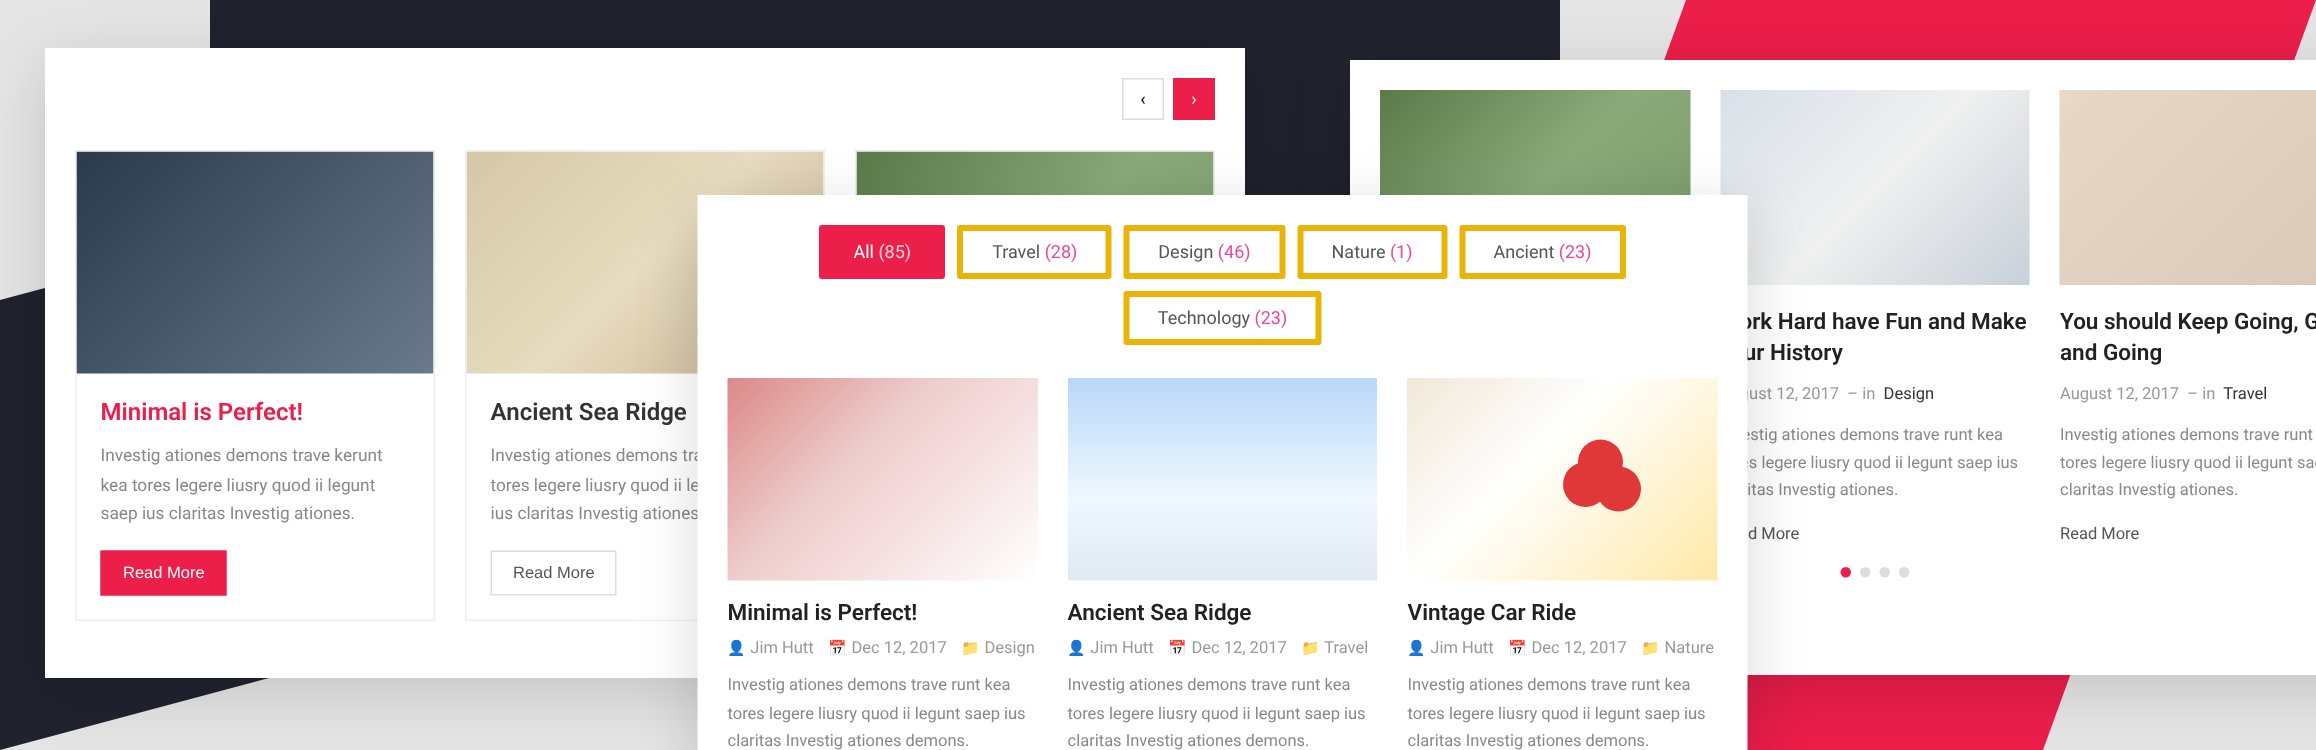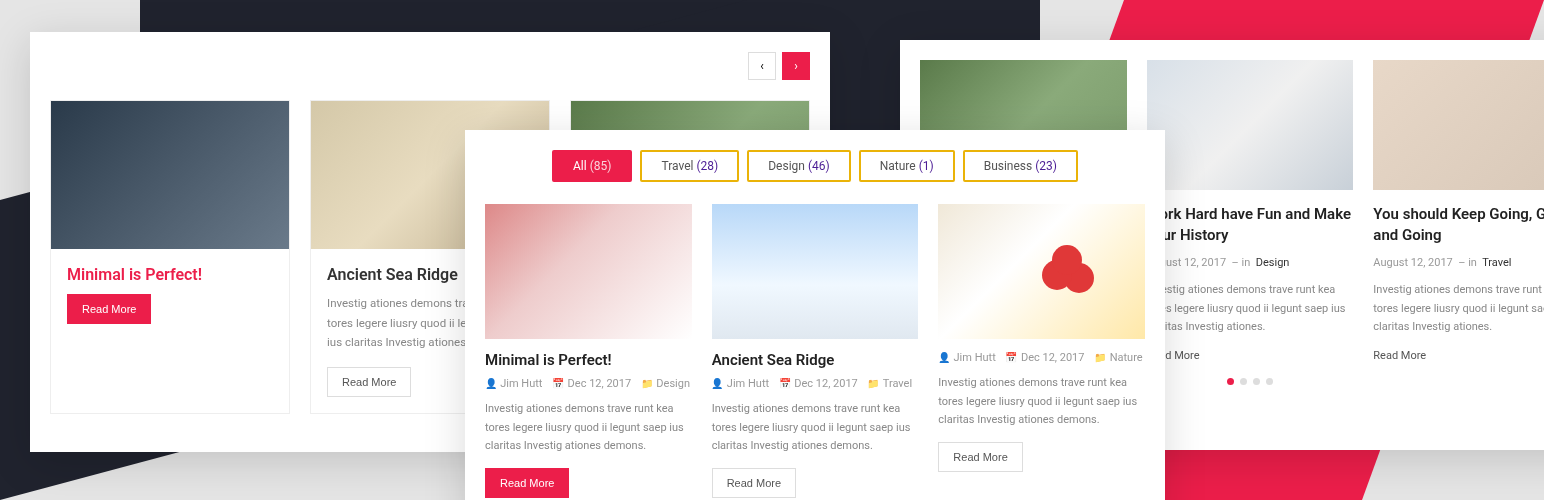--- a/index.html
+++ b/index.html
@@ -24,23 +24,23 @@
 .card { border: 1px solid #eee; width: 240px; overflow: hidden; }
 .card-img { width: 100%; height: 148px; background: #aaa; }
 .card-body { padding: 16px; }
 .card-title { font-size: 16px; font-weight: 600; color: #333; margin-bottom: 10px; }
 .card-title.pink { color: #ec1e4a; }
 .card-text { font-size: 11.5px; color: #888; line-height: 1.7; margin-bottom: 14px; }
 .read-more { display: inline-block; padding: 8px 14px; border: 1px solid #ddd; font-size: 11px; color: #555; cursor: pointer; background: #fff; }
 .read-more.pink { background: #ec1e4a; border-color: #ec1e4a; color: #fff; }
 
 .filter-tabs { display: flex; gap: 8px; justify-content: center; margin-bottom: 22px; flex-wrap: wrap; }
-.filter-tab { padding: 7px 19px; border: 2px solid #eab308; font-size: 12px; color: #555; cursor: pointer; border-radius: 2px; }
+.filter-tab { padding: 7px 19px; border: 4px solid #eab308; font-size: 12px; color: #555; cursor: pointer; border-radius: 2px; }
 .filter-tab.active { background: #ec1e4a; border-color: #ec1e4a; color: #fff; }
-.filter-tab .count { color: #4c1d95; }
+.filter-tab .count { color: #ec4899; }
 .filter-tab.active .count { color: rgba(255,255,255,0.8); }
 
 .mid-row { display: flex; gap: 20px; }
 .mid-card { width: 210px; }
 .mid-img { width: 100%; height: 135px; background: #888; margin-bottom: 12px; }
 .mid-title { font-size: 15px; font-weight: 600; color: #222; margin-bottom: 8px; }
 .mid-meta { font-size: 11px; color: #999; display: flex; gap: 10px; align-items: center; margin-bottom: 10px; flex-wrap: wrap; }
 .mid-meta .icon { font-size: 10px; }
 .mid-text { font-size: 11px; color: #888; line-height: 1.7; margin-bottom: 12px; }
 
@@ -82,20 +82,21 @@
       </div>
     <div class="nav-btn active">
         <span>›</span>
       </div>
   </div>
   <div class="cards-row">
     <div class="card">
       <div class="card-img img-kids"></div>
       <div class="card-body">
         <div class="card-title pink">Minimal is Perfect!</div>
+        <div class="card-text">Investig ationes demons trave kerunt kea tores legere liusry quod ii legunt saep ius claritas Investig ationes.</div>
         <button class="read-more pink">Read More</button>
       </div>
     </div>
     <div class="card">
       <div class="card-img img-boxes"></div>
       <div class="card-body">
         <div class="card-title">Ancient Sea Ridge</div>
         <div class="card-text">Investig ationes demons trave runt kea tores legere liusry quod ii legunt saep ius claritas Investig ationes.</div>
         <button class="read-more">Read More</button>
       </div>
@@ -141,21 +142,22 @@
     <div class="dot"></div>
   </div>
 </div>
 
 <div class="panel p-mid">
   <div class="filter-tabs">
     <div class="filter-tab active"><span>All</span> <span class="count">(85)</span></div>
     <div class="filter-tab"><span>Travel</span> <span class="count">(28)</span></div>
     <div class="filter-tab"><span>Design</span> <span class="count">(46)</span></div>
     <div class="filter-tab"><span>Nature</span> <span class="count">(1)</span></div>
-    <div class="filter-tab"><span>Business</span> <span class="count">(23)</span></div>
+    <div class="filter-tab"><span>Ancient</span> <span class="count">(23)</span></div>
+    <div class="filter-tab"><span>Technology</span> <span class="count">(23)</span></div>
   </div>
   <div class="mid-row">
     <div class="mid-card">
       <div class="mid-img img-laptop"></div>
       <div class="mid-title">Minimal is Perfect!</div>
       <div class="mid-meta">
         <span><span class="icon">👤</span> <span>Jim Hutt</span></span>
         <span><span class="icon">📅</span> <span>Dec 12, 2017</span></span>
         <span><span class="icon">📁</span> <span>Design</span></span>
       </div>
@@ -168,20 +170,21 @@
       <div class="mid-meta">
         <span><span class="icon">👤</span> <span>Jim Hutt</span></span>
         <span><span class="icon">📅</span> <span>Dec 12, 2017</span></span>
         <span><span class="icon">📁</span> <span>Travel</span></span>
       </div>
       <div class="mid-text">Investig ationes demons trave runt kea tores legere liusry quod ii legunt saep ius claritas Investig ationes demons.</div>
       <button class="read-more">Read More</button>
     </div>
     <div class="mid-card">
       <div class="mid-img img-pasta"></div>
+      <div class="mid-title">Vintage Car Ride</div>
       <div class="mid-meta">
         <span><span class="icon">👤</span> <span>Jim Hutt</span></span>
         <span><span class="icon">📅</span> <span>Dec 12, 2017</span></span>
         <span><span class="icon">📁</span> <span>Nature</span></span>
       </div>
       <div class="mid-text">Investig ationes demons trave runt kea tores legere liusry quod ii legunt saep ius claritas Investig ationes demons.</div>
       <button class="read-more">Read More</button>
     </div>
   </div>
 </div>

